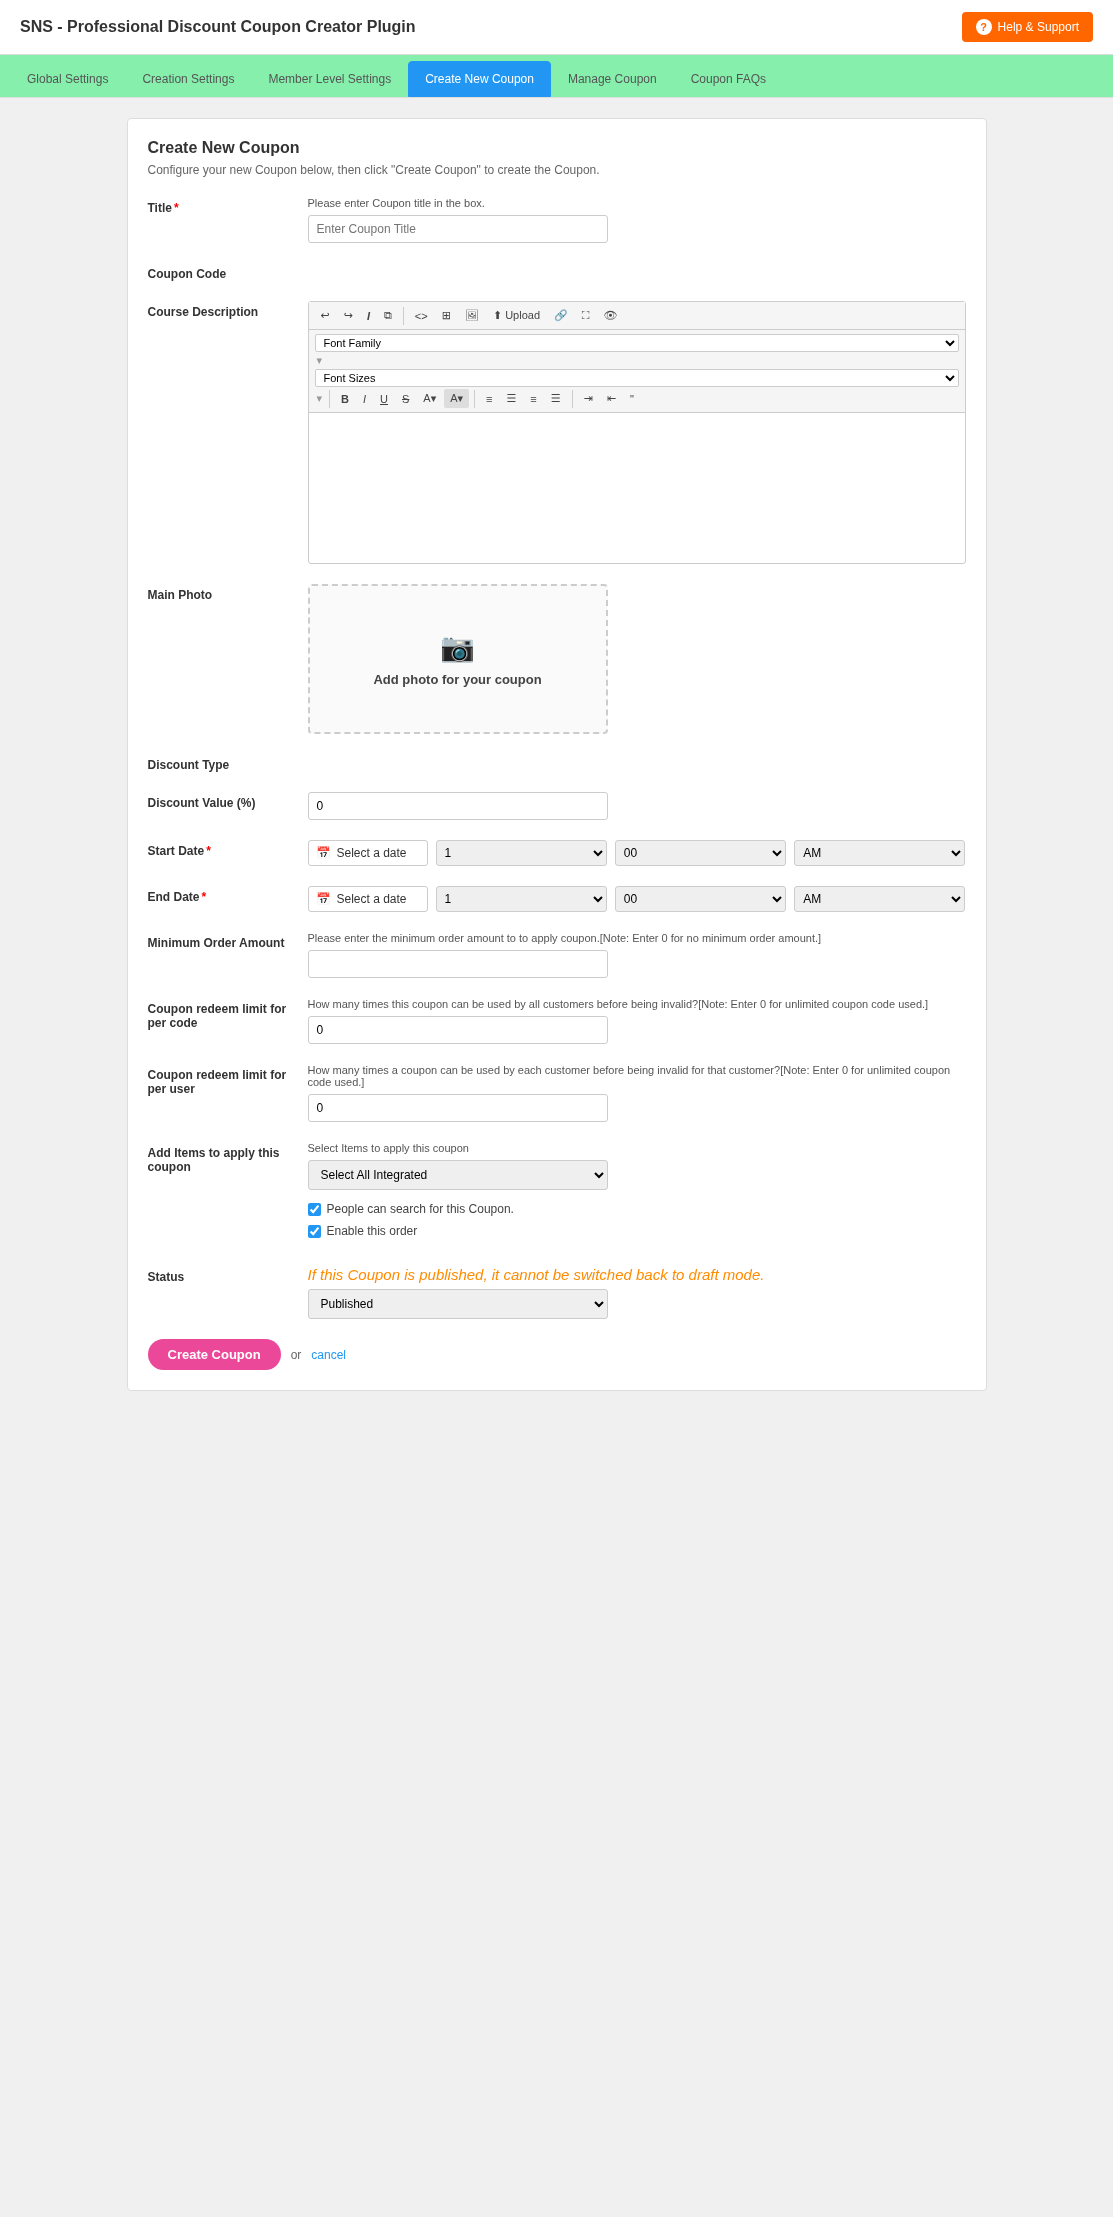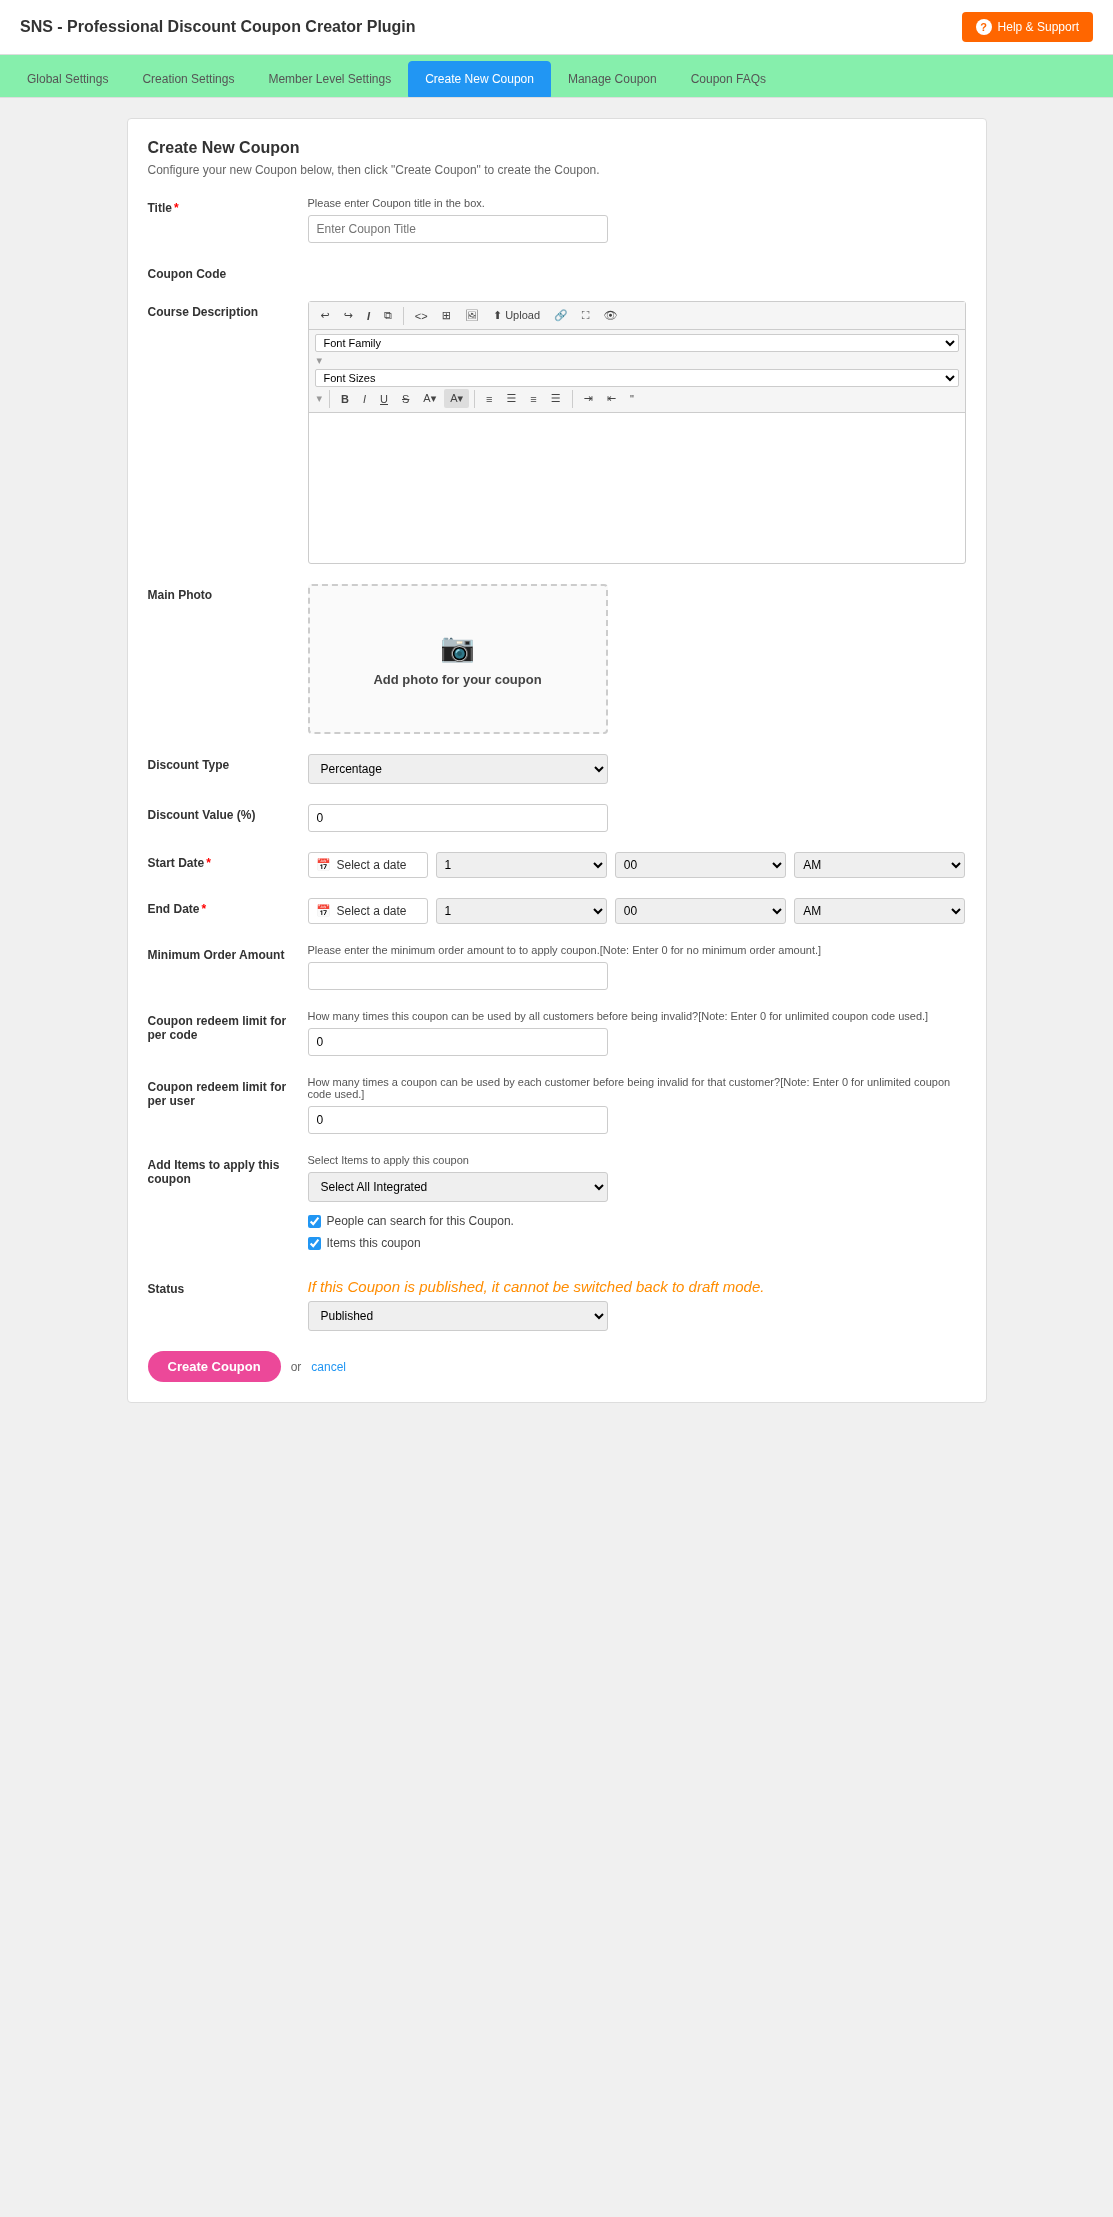--- a/index.html
+++ b/index.html
@@ -163,26 +163,20 @@
       <div class="form-content">
         <div class="photo-upload">
           <div class="camera-icon">📷</div>
           <div class="photo-upload-text">Add photo for your coupon</div>
         </div>
       </div>
     </div>
 
     <div class="form-row">
       <div class="form-label">Discount Type</div>
-      <div class="form-content">
-        <select class="input-narrow">
-          <option>Percentage</option>
-          <option>Fixed Amount</option>
-        </select>
-      </div>
     </div>
 
     <div class="form-row">
       <div class="form-label">Discount Value (%)</div>
       <div class="form-content">
         <input type="number" class="input-narrow" value="0" style="">
       </div>
     </div>
 
     <div class="form-row">
@@ -267,21 +261,21 @@
           <option>Select All Integrated</option>
           <option>Specific Items</option>
         </select>
         <div style="margin-top: 12px;">
           <div class="checkbox-row">
             <input type="checkbox" id="people-search" checked="" style="">
             <label class="checkbox-label" for="people-search">People can search for this Coupon.</label>
           </div>
           <div class="checkbox-row">
             <input type="checkbox" id="enable-coupon" checked="" style="">
-            <label class="checkbox-label" for="enable-coupon">Items this coupon</label>
+            <label class="checkbox-label" for="enable-coupon">Enable this order</label>
           </div>
         </div>
       </div>
     </div>
 
     <div class="form-row">
       <div class="form-label">Status</div>
       <div class="form-content">
         <div class="status-hint">If this Coupon is published, it cannot be switched back to draft mode.</div>
         <select class="input-narrow">

